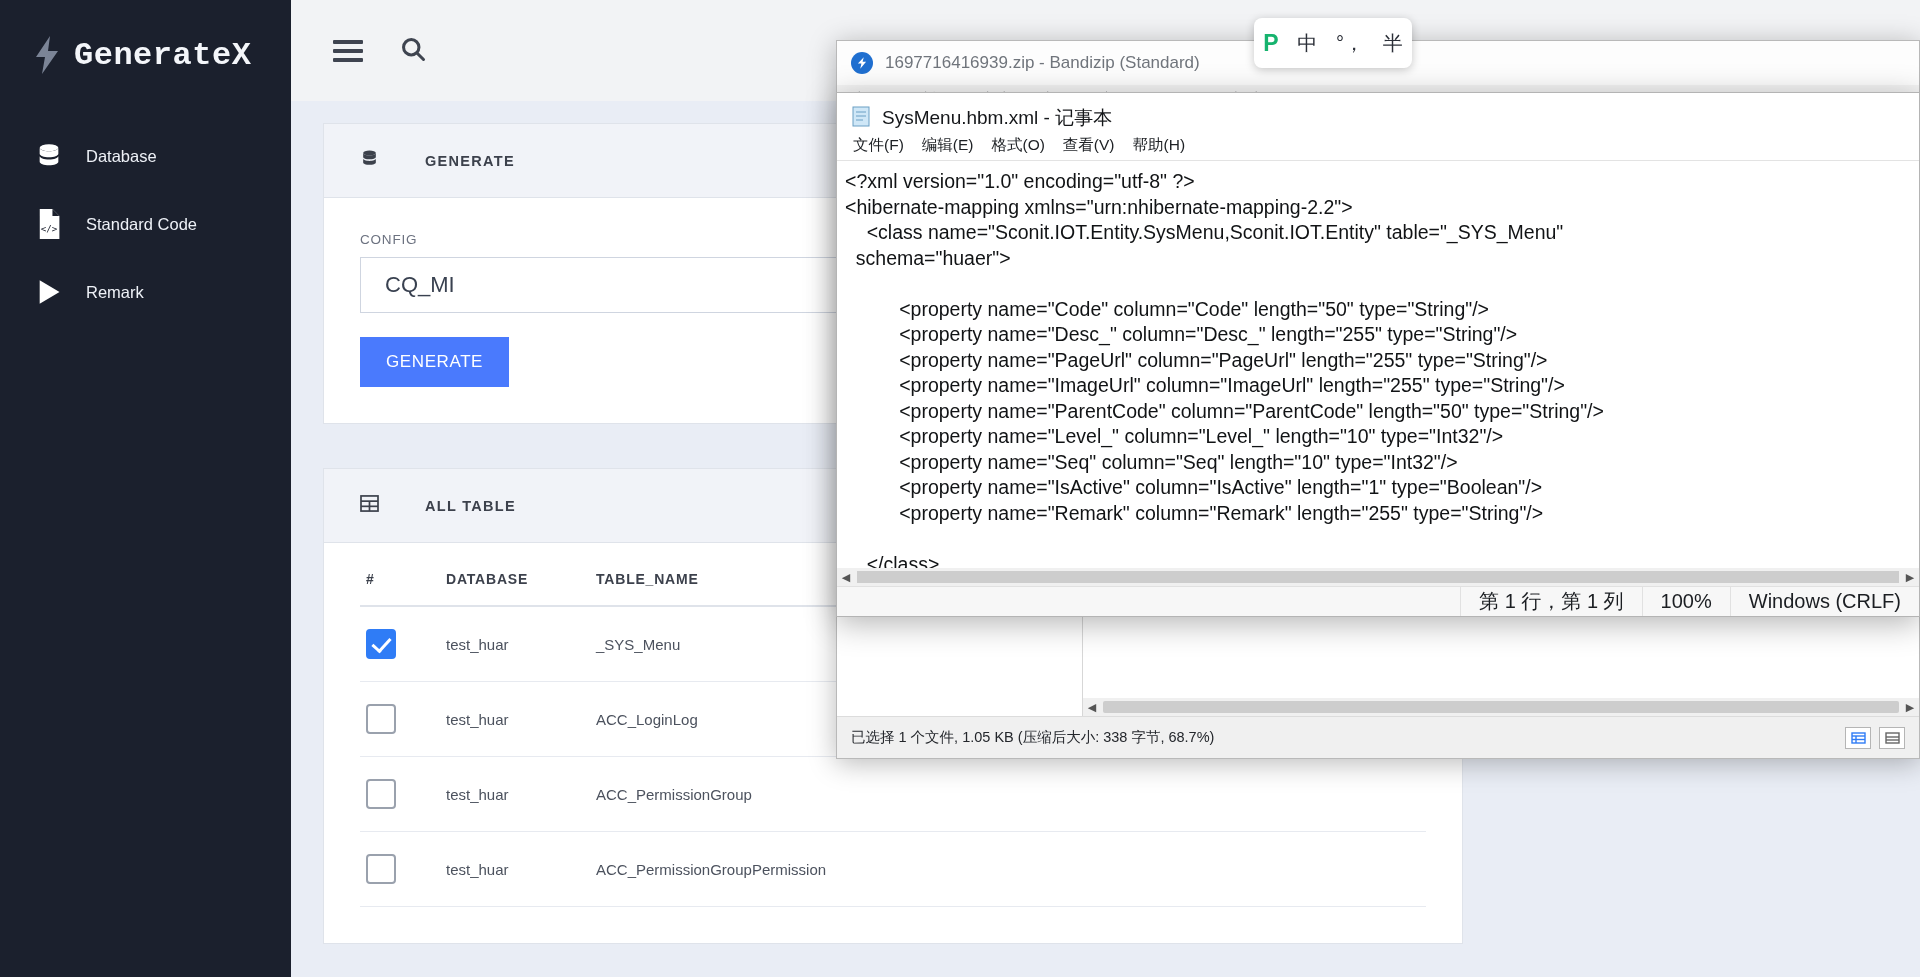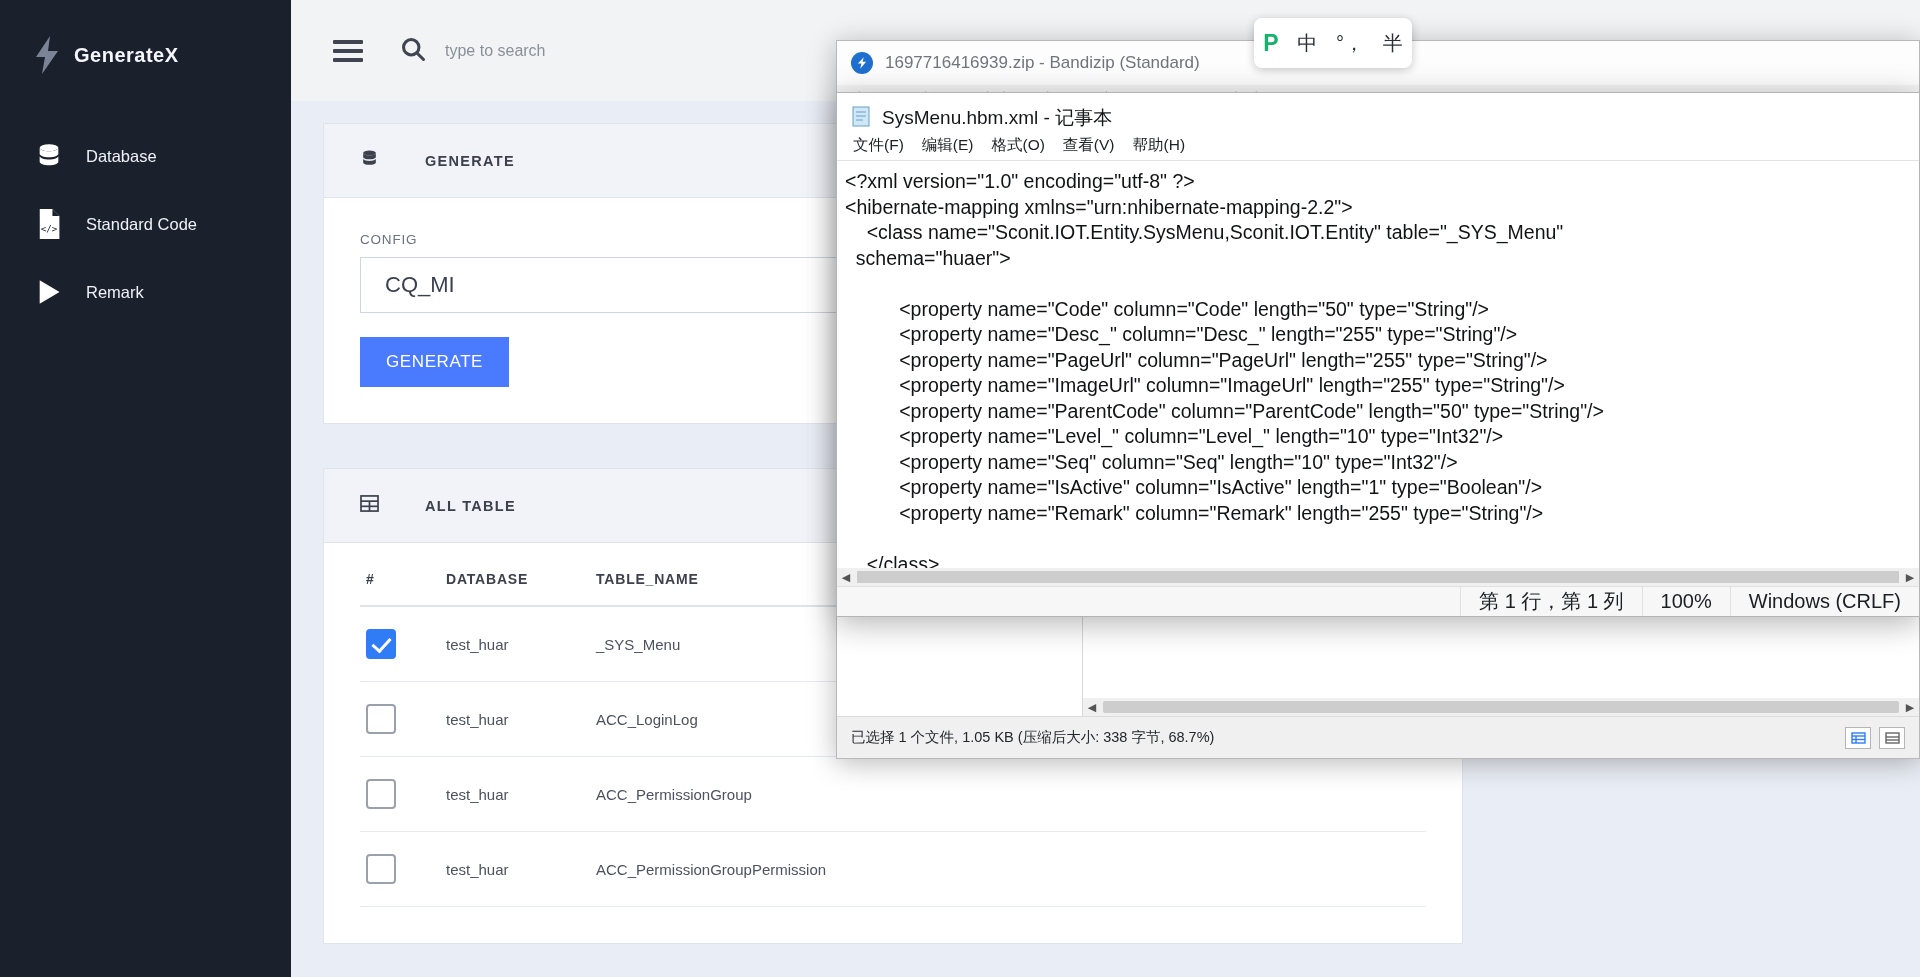--- a/index.html
+++ b/index.html
@@ -14,22 +14,22 @@
   .webapp { position: absolute; inset: 0; background: #eef1f7; }
 
   
   .sidebar {
     position: absolute; left: 0; top: 0; width: 291px; height: 977px;
     background: #1b202d; color: #fff;
   }
   .brand { display: flex; align-items: center; gap: 14px; padding: 36px 0 0 34px; }
   .brand-icon { width: 26px; height: 38px; display: block; }
   .brand-text {
-    font-family: Liberation Sans, sans-serif;
-    font-size: 20px; font-weight: 700; letter-spacing: .5px; color: #f4f6fa;
+    font-family: Liberation Mono, monospace;
+    font-size: 32px; font-weight: 700; letter-spacing: .5px; color: #f4f6fa;
   }
   .nav { margin-top: 48px; }
   .nav-item {
     display: flex; align-items: center; gap: 22px;
     padding: 0 0 0 34px; height: 68px; cursor: pointer;
   }
   .nav-ico { width: 30px; height: 30px; display: flex; align-items: center; justify-content: center; flex: 0 0 30px; }
   .nav-label { font-size: 16.5px; color: #eef1f7; }
 
   
@@ -204,21 +204,20 @@
           <i></i>
           <i></i>
           <i></i>
         </div>
       <span class="search-ico">
         <svg width="28" height="28" viewBox="0 0 24 24" fill="none" stroke="#3f4450" stroke-width="2.6">
           <circle cx="10.5" cy="10.5" r="6.6"></circle>
             <line x1="15.4" y1="15.4" x2="21" y2="21" stroke-linecap="round"></line>
         </svg>
       </span>
-      <input class="search-input" type="text" placeholder="type to search" style="">
     </div>
 
     <div class="content">
 
       <div class="card">
         <div class="card-head">
           <span>
             <svg width="19" height="19" viewBox="0 0 24 24" fill="#3c414c">
               <ellipse cx="12" cy="5" rx="8" ry="3"></ellipse>
               <path d="M4 5v5c0 1.6 3.6 3 8 3s8-1.4 8-3V5c0 1.6-3.6 3-8 3S4 6.6 4 5z"></path>

